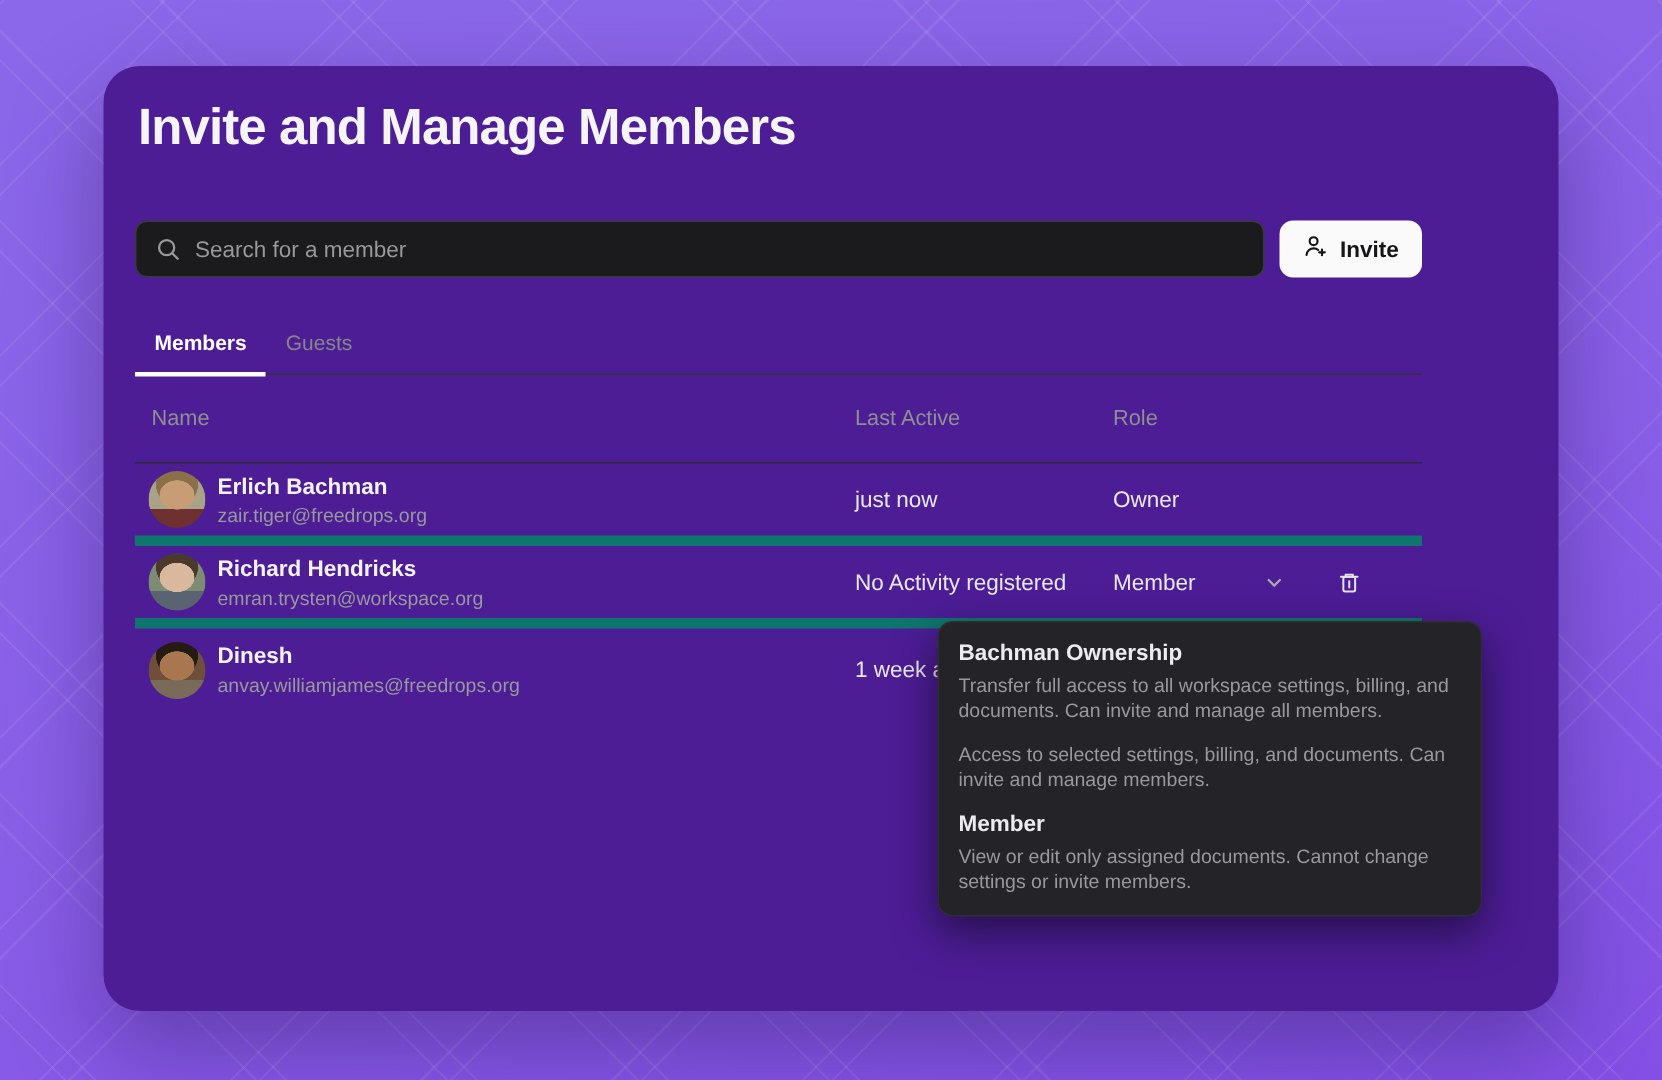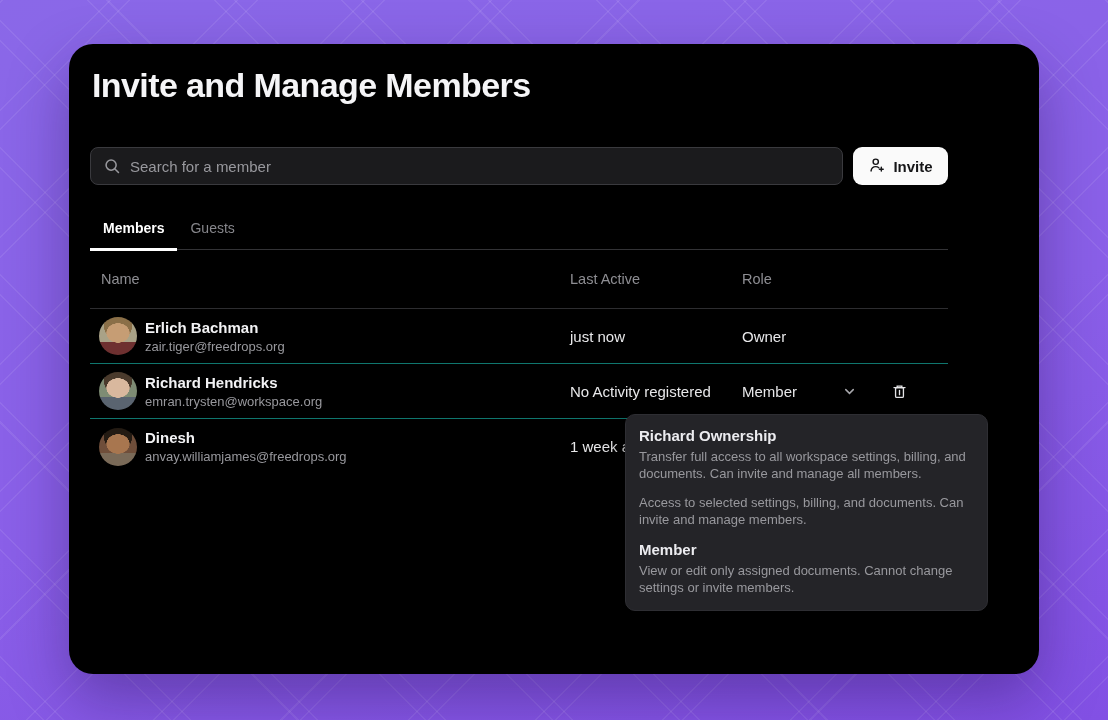--- a/index.html
+++ b/index.html
@@ -14,21 +14,21 @@
         transparent 45.5px 90px),
       repeating-linear-gradient(-45deg,
         transparent 0 30px, rgba(255,255,255,0.075) 30px 31.5px,
         transparent 31.5px 44px, rgba(255,255,255,0.075) 44px 45.5px,
         transparent 45.5px 90px),
       linear-gradient(165deg, #8a68e8 0%, #8a5fe8 55%, #8250e4 100%);
   }
 
   .card {
     position:absolute; left:69px; top:44px; width:970px; height:630px;
-    background:#000000; border-radius:24px;
+    background:#4c1d95; border-radius:24px;
     box-shadow:0 24px 60px rgba(30,10,70,0.35);
   }
 
   .page-title {
     position:absolute; left:23px; top:22px;
     font-size:34px; font-weight:800; letter-spacing:-0.6px;
     color:#f5f5f7;
   }
 
   
@@ -67,21 +67,21 @@
   .table-header {
     position:absolute; left:21px; top:206px; width:858px; height:59px;
     display:grid; grid-template-columns:469px 172px 1fr; align-items:center;
     padding-left:11px; border-bottom:1px solid #2d2d30;
     font-size:14.5px; color:#8e8e93;
   }
   .rows { position:absolute; left:21px; top:265px; width:858px; }
   .member-row {
     position:relative; height:55px;
     display:grid; grid-template-columns:471px 172px 1fr; align-items:center;
-    padding-left:9px; border-bottom:1px solid #0f766e;
+    padding-left:9px; border-bottom:7px solid #0f766e;
   }
   .member-row:last-child { border-bottom:none; }
   .name-cell { display:flex; align-items:center; gap:8px; }
   .avatar {
     width:38px; height:38px; border-radius:50%; flex:0 0 auto;
     background:#555;
   }
   .name-lines { display:flex; flex-direction:column; gap:3px; }
   .member-name { font-size:15px; font-weight:700; color:#f2f2f4; }
   .member-email { font-size:13px; color:#98989d; }
@@ -195,21 +195,21 @@
       </div>
     </div>
     <span class="cell-text">1 week ago</span>
     <span class="cell-text"></span>
 
   </div>
 </div>
 
   <div class="dropdown">
   <div class="dd-option">
-    <div class="dd-title">Richard Ownership</div>
+    <div class="dd-title">Bachman Ownership</div>
     <div class="dd-desc">Transfer full access to all workspace settings, billing, and documents. Can invite and manage all members.</div>
   </div>
 
   <div class="dd-option">
     <div class="dd-desc">Access to selected settings, billing, and documents. Can invite and manage members.</div>
   </div>
 
   <div class="dd-option">
     <div class="dd-title">Member</div>
     <div class="dd-desc">View or edit only assigned documents. Cannot change settings or invite members.</div>

